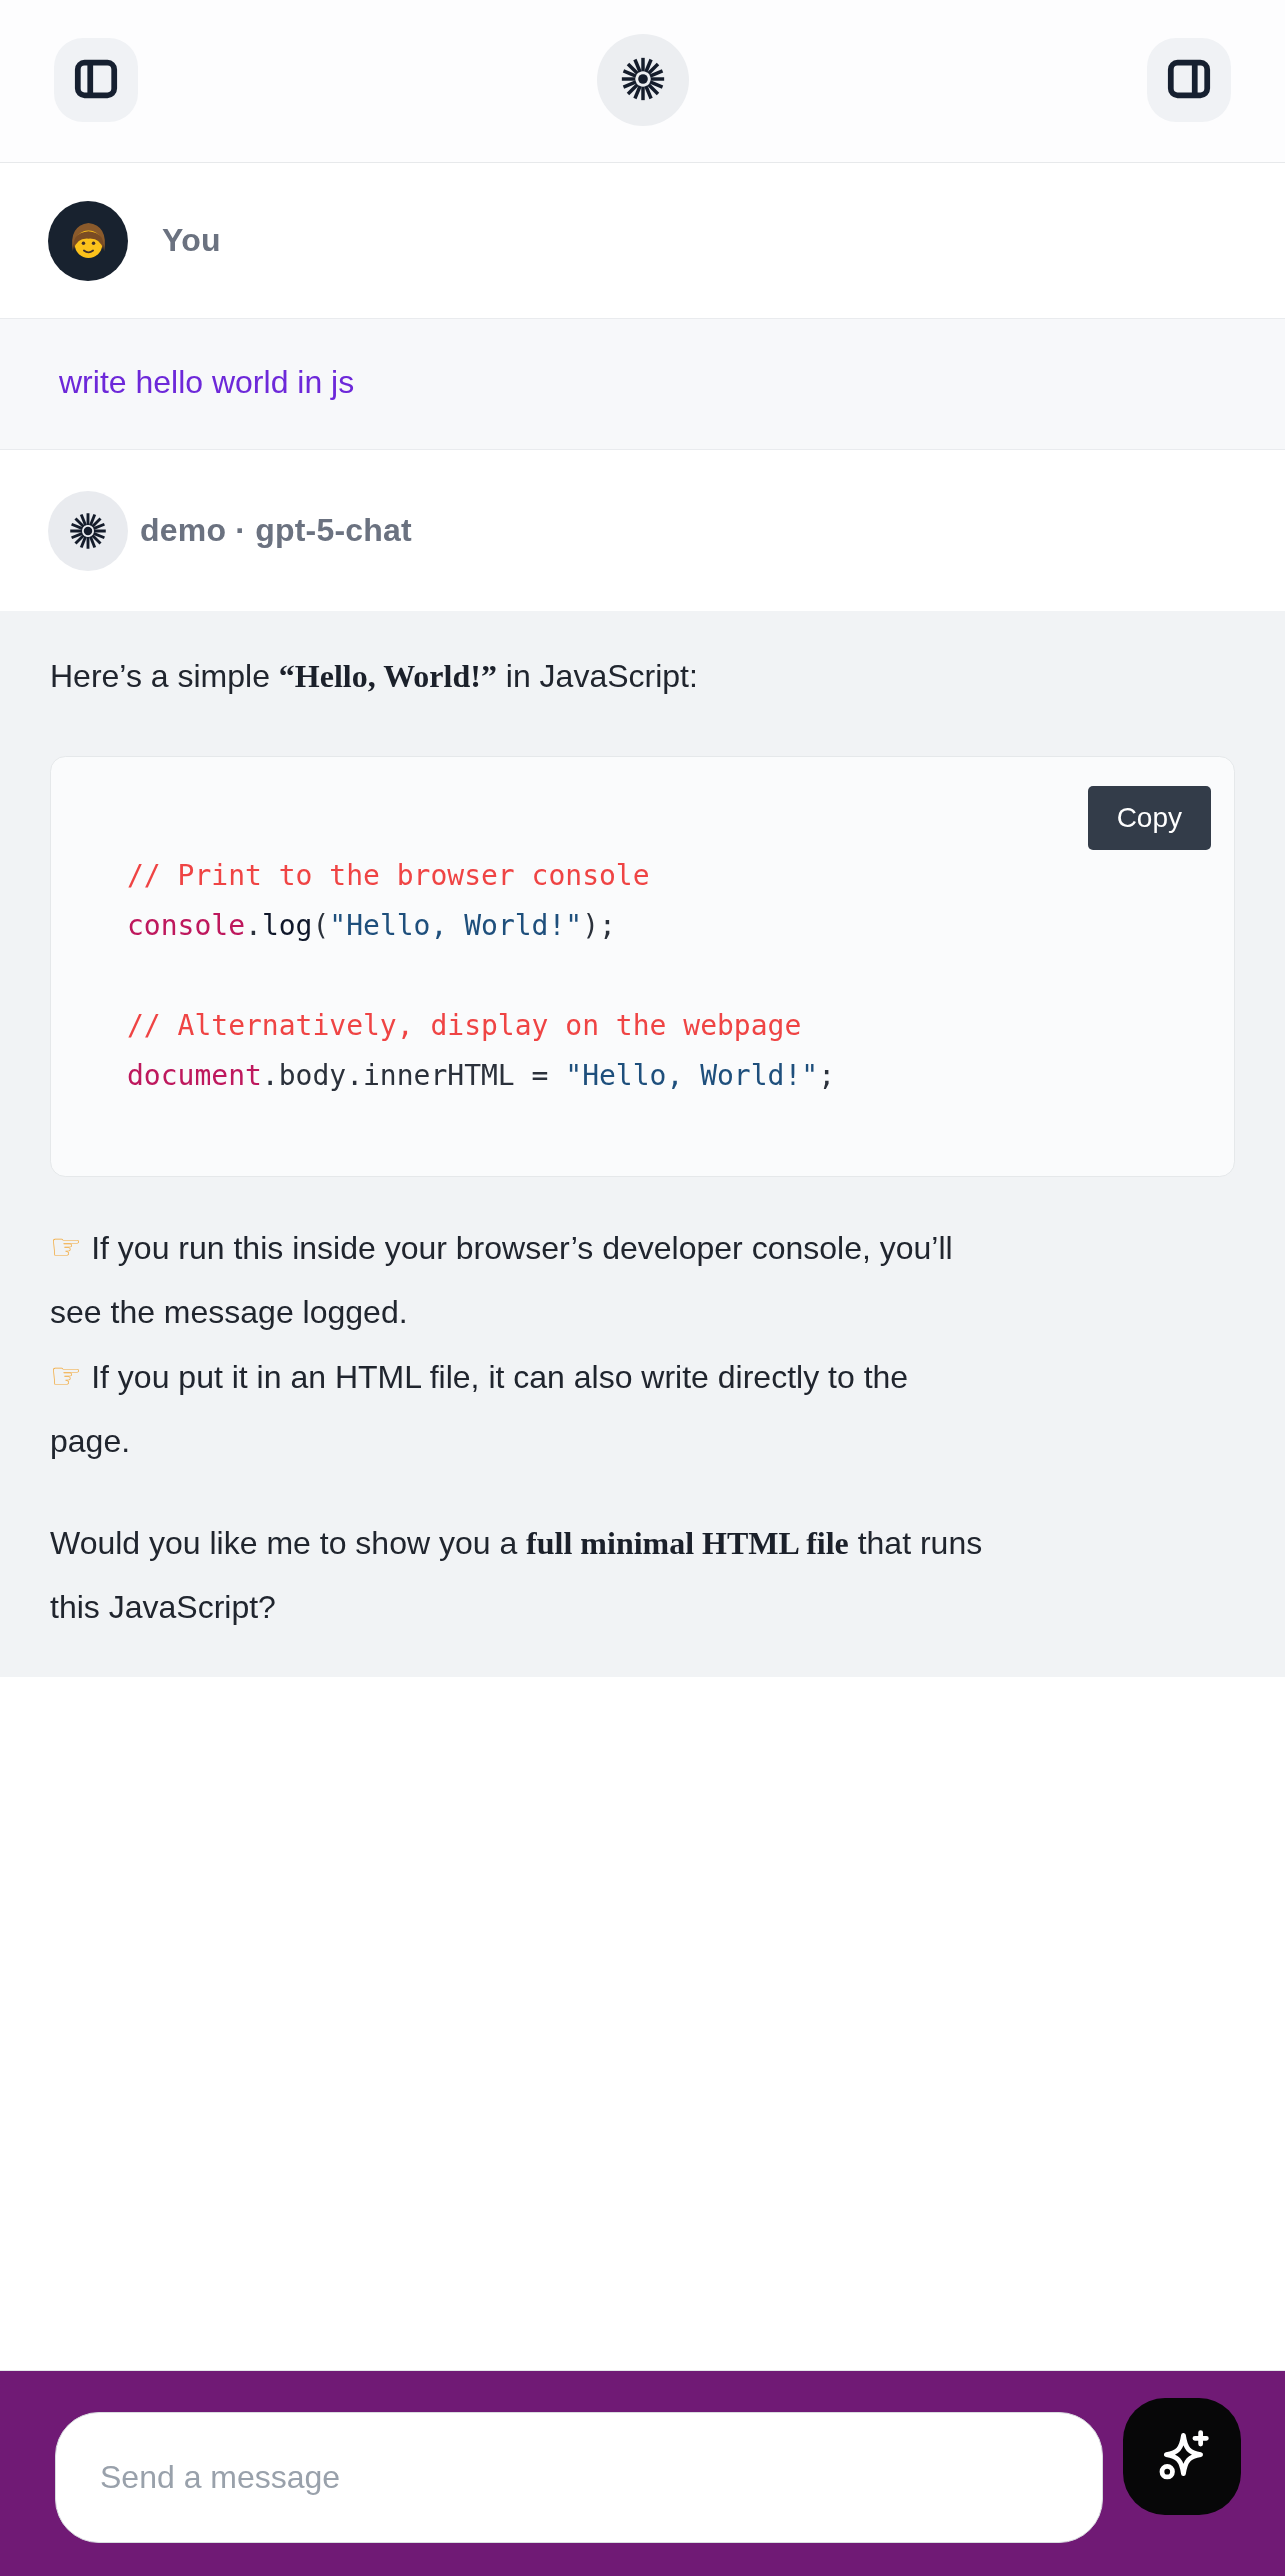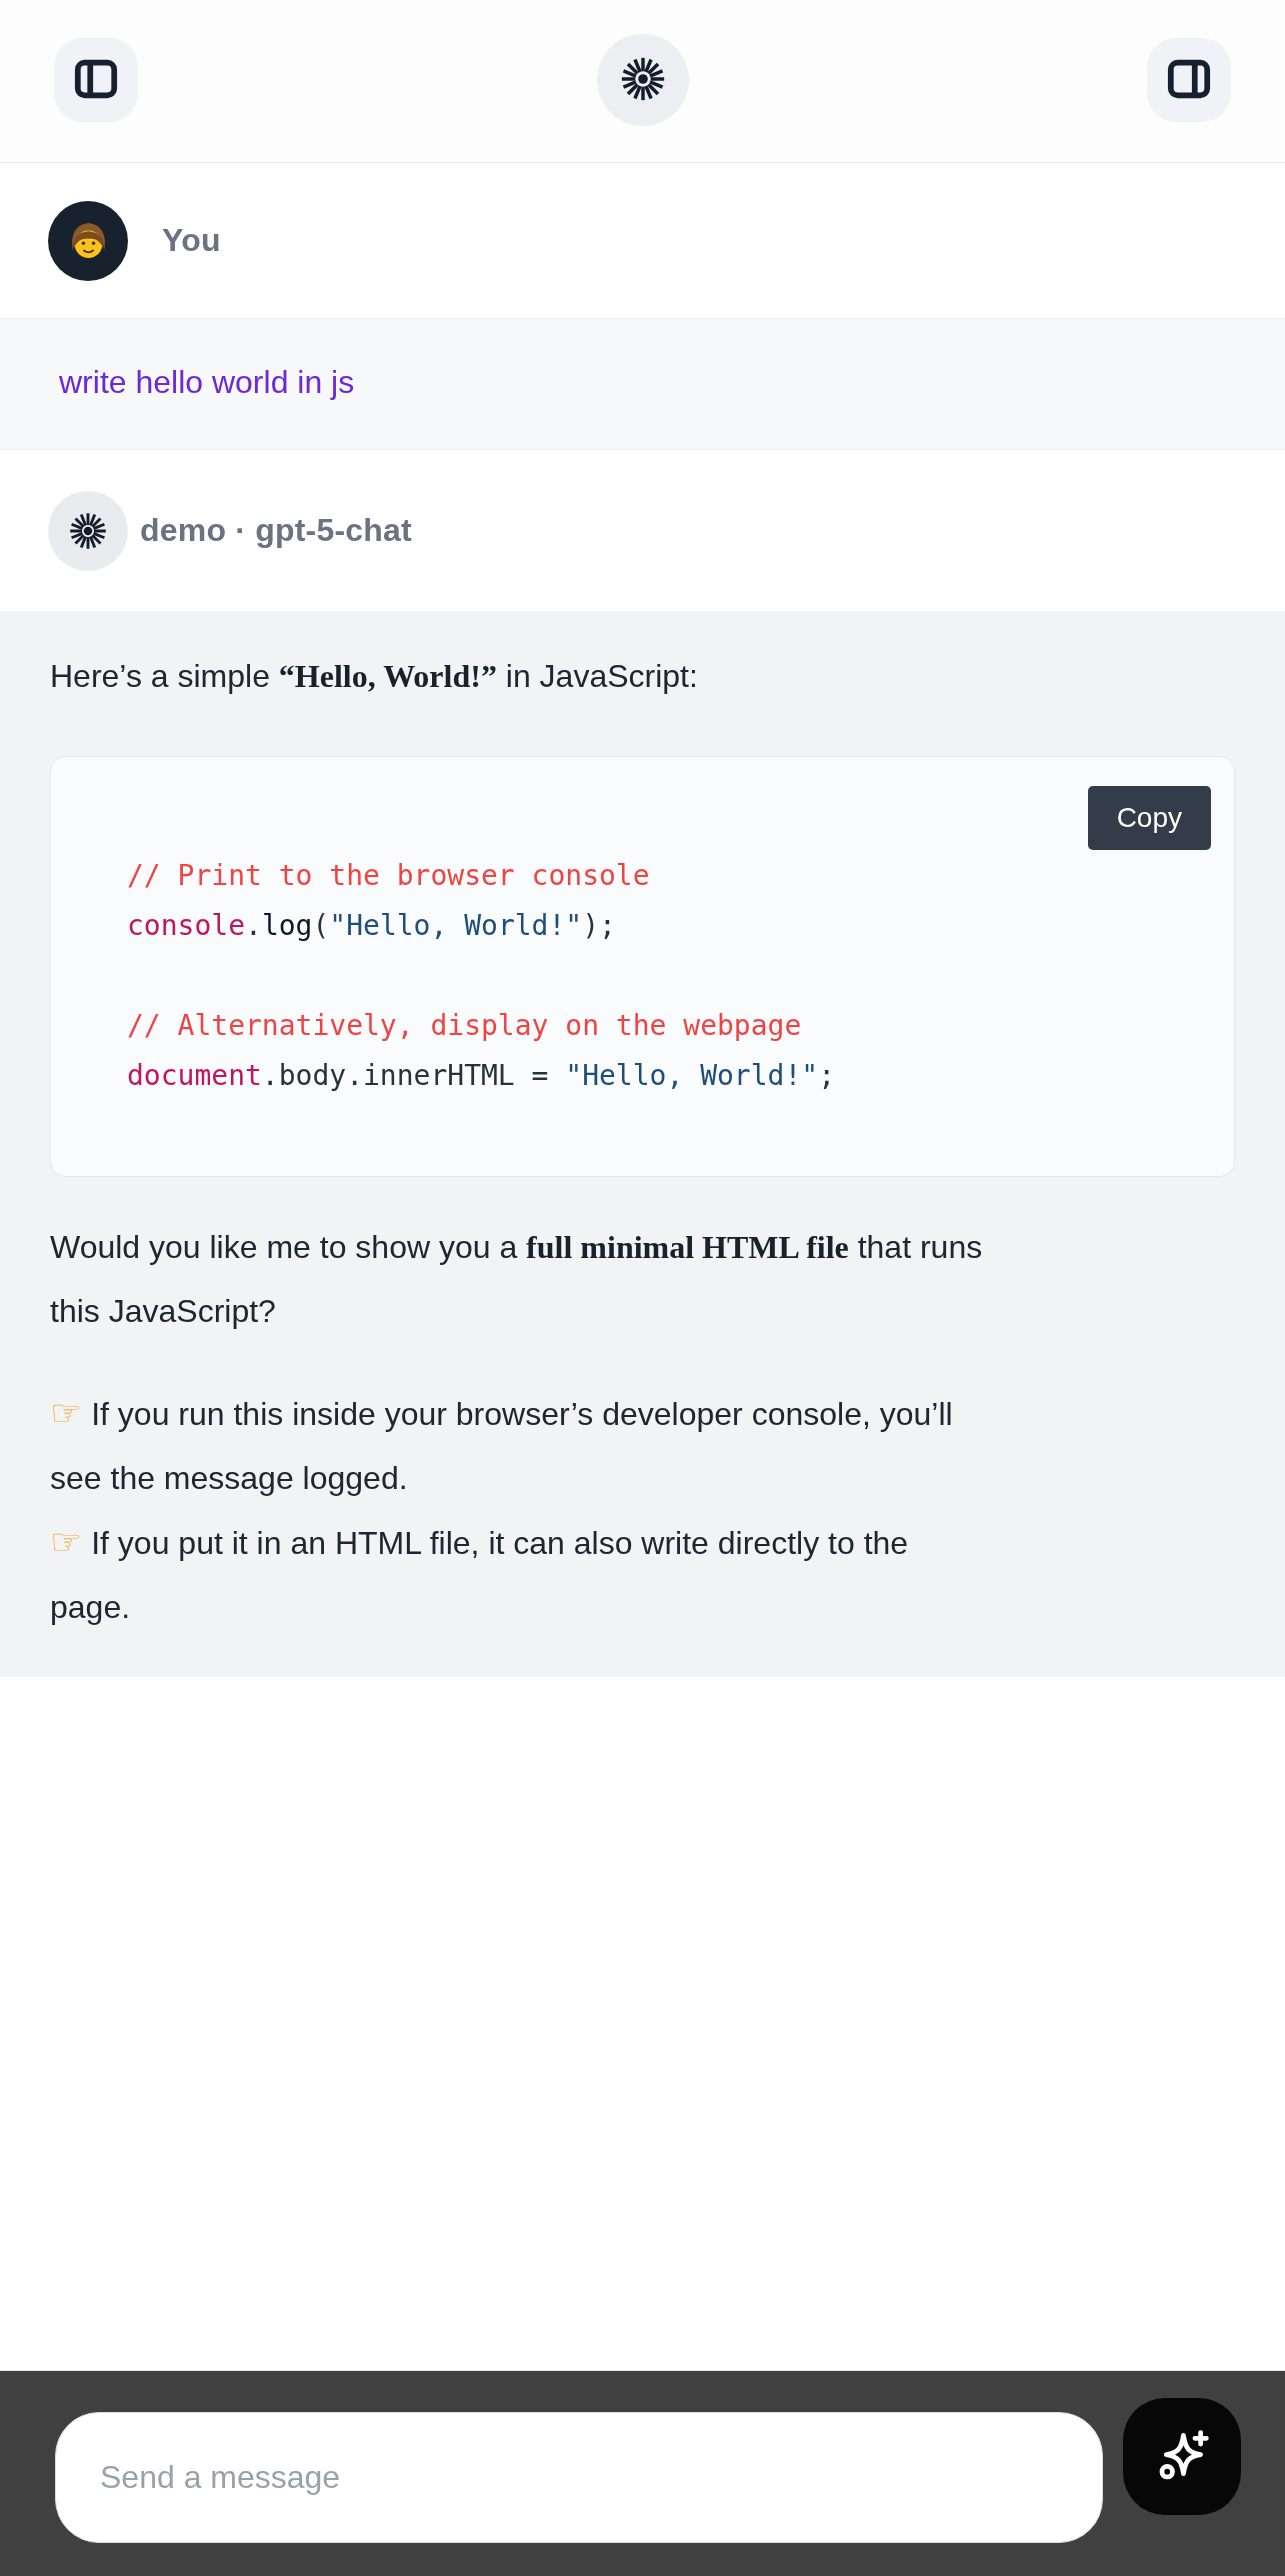--- a/index.html
+++ b/index.html
@@ -52,21 +52,21 @@
   .tok-function{ color:#0f172a; }
   .tok-string{ color:#1e4f7c; }
   .tok-plain{ color:#2b313b; }
 
   .para{ font-size:32px; line-height:64px; color:#20252e; margin-top:38px; }
   .pointer{ color:#f2a93c; font-family:"DejaVu Sans",sans-serif; font-size:36px; }
 
   .spacer{ flex:1 1 auto; background:#ffffff; }
 
   
-  .composer{ flex:0 0 auto; height:206px; background:#404040; border-top:1.9px solid #e4e6e9;
+  .composer{ flex:0 0 auto; height:206px; background:#701a75; border-top:1.9px solid #e4e6e9;
              position:relative; }
   .composer input{ position:absolute; left:55px; top:41px; width:1048px; height:131px;
                    border:1.9px solid #d8dbdf; border-radius:44px; background:#ffffff;
                    padding:0 38px 0 44px; font-size:32px; color:#20252e; outline:none;
                    font-family:inherit; }
   .composer input::placeholder{ color:#99a1ab; }
   .send-btn{ position:absolute; right:44px; top:27px; width:118px; height:117px;
              border-radius:42px; background:#070708; border:none; cursor:pointer;
              display:flex; align-items:center; justify-content:center; }
 </style>
@@ -167,22 +167,22 @@
   </div>
 
   <div class="assistant-band">
     <div class="intro">Here’s a simple <strong>“Hello, World!”</strong> in JavaScript:</div>
 
     <div class="codeblock">
       <button class="copy-btn">Copy</button>
       <div class="code"><div><span class="tok-comment">// Print to the browser console</span></div><div><span class="tok-keyword">console</span><span class="tok-plain">.</span><span class="tok-function">log</span><span class="tok-plain">(</span><span class="tok-string">"Hello, World!"</span><span class="tok-plain">);</span></div><div>&nbsp;</div><div><span class="tok-comment">// Alternatively, display on the webpage</span></div><div><span class="tok-keyword">document</span><span class="tok-plain">.body.innerHTML = </span><span class="tok-string">"Hello, World!"</span><span class="tok-plain">;</span></div></div>
     </div>
 
+    <div class="para" style="margin-top:38px;"><span class="pointer">☞</span> If you run this inside your browser’s developer console, you’ll<br>see the message logged.<br><span class="pointer">☞</span> If you put it in an HTML file, it can also write directly to the<br>page.</div>
     <div class="para">Would you like me to show you a <strong>full minimal HTML file</strong> that runs<br>this JavaScript?</div>
-    <div class="para" style="margin-top:38px;"><span class="pointer">☞</span> If you run this inside your browser’s developer console, you’ll<br>see the message logged.<br><span class="pointer">☞</span> If you put it in an HTML file, it can also write directly to the<br>page.</div>
   </div>
 
   <div class="spacer"></div>
 
   <div class="composer">
     <input type="text" value="" placeholder="Send a message" style="">
     <button class="send-btn">
       <span>
         <svg width="63" height="63" viewBox="0 0 66 66" fill="none">
           <path d="M34 12 C36 26 40 30 52 32 C40 34 36 38 34 52 C32 38 28 34 16 32 C28 30 32 26 34 12 Z" stroke="#ffffff" stroke-width="5" stroke-linejoin="round" fill="none"></path>

